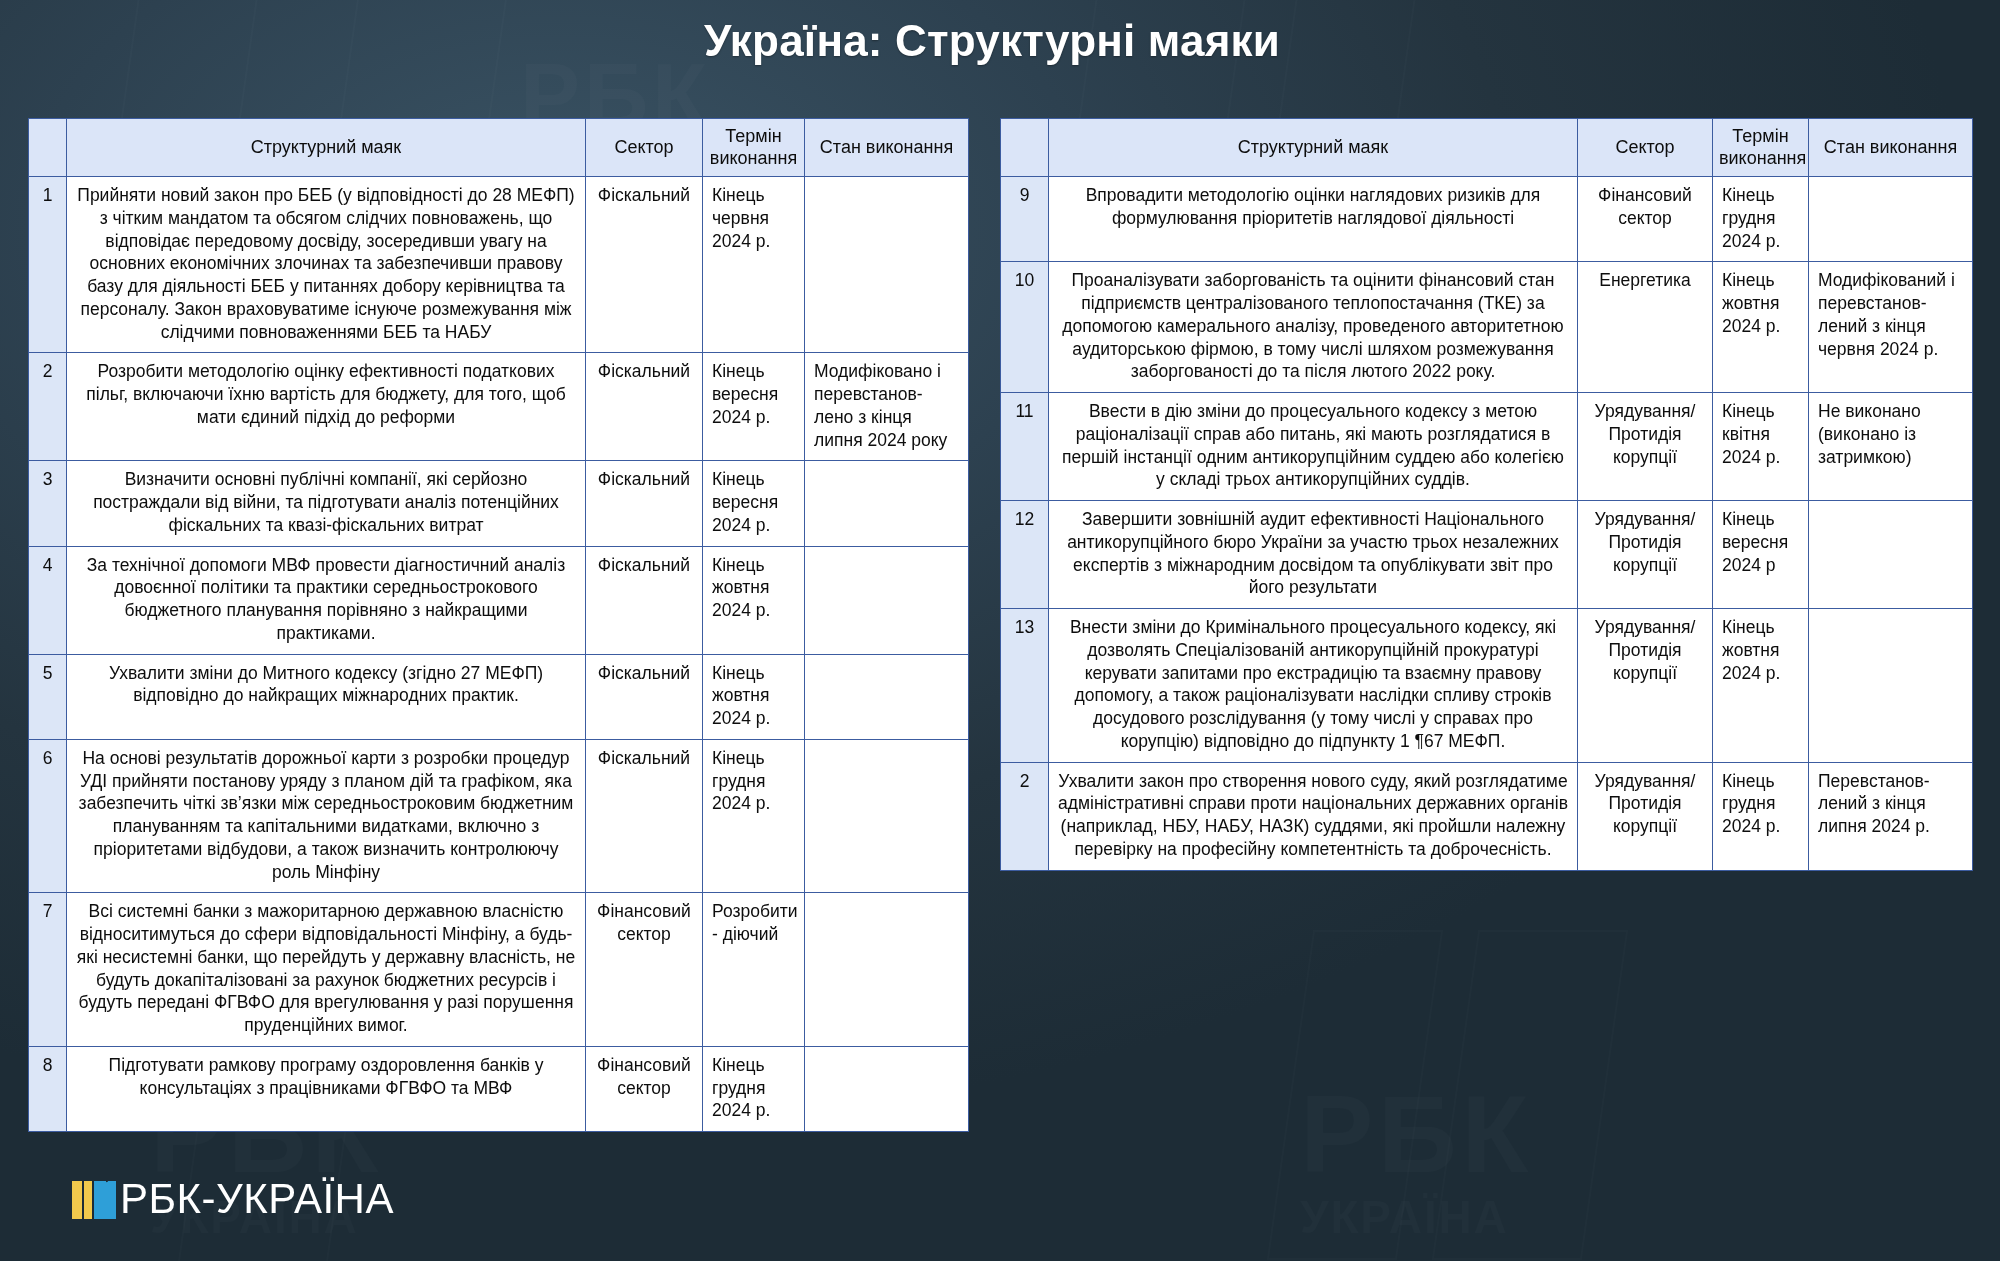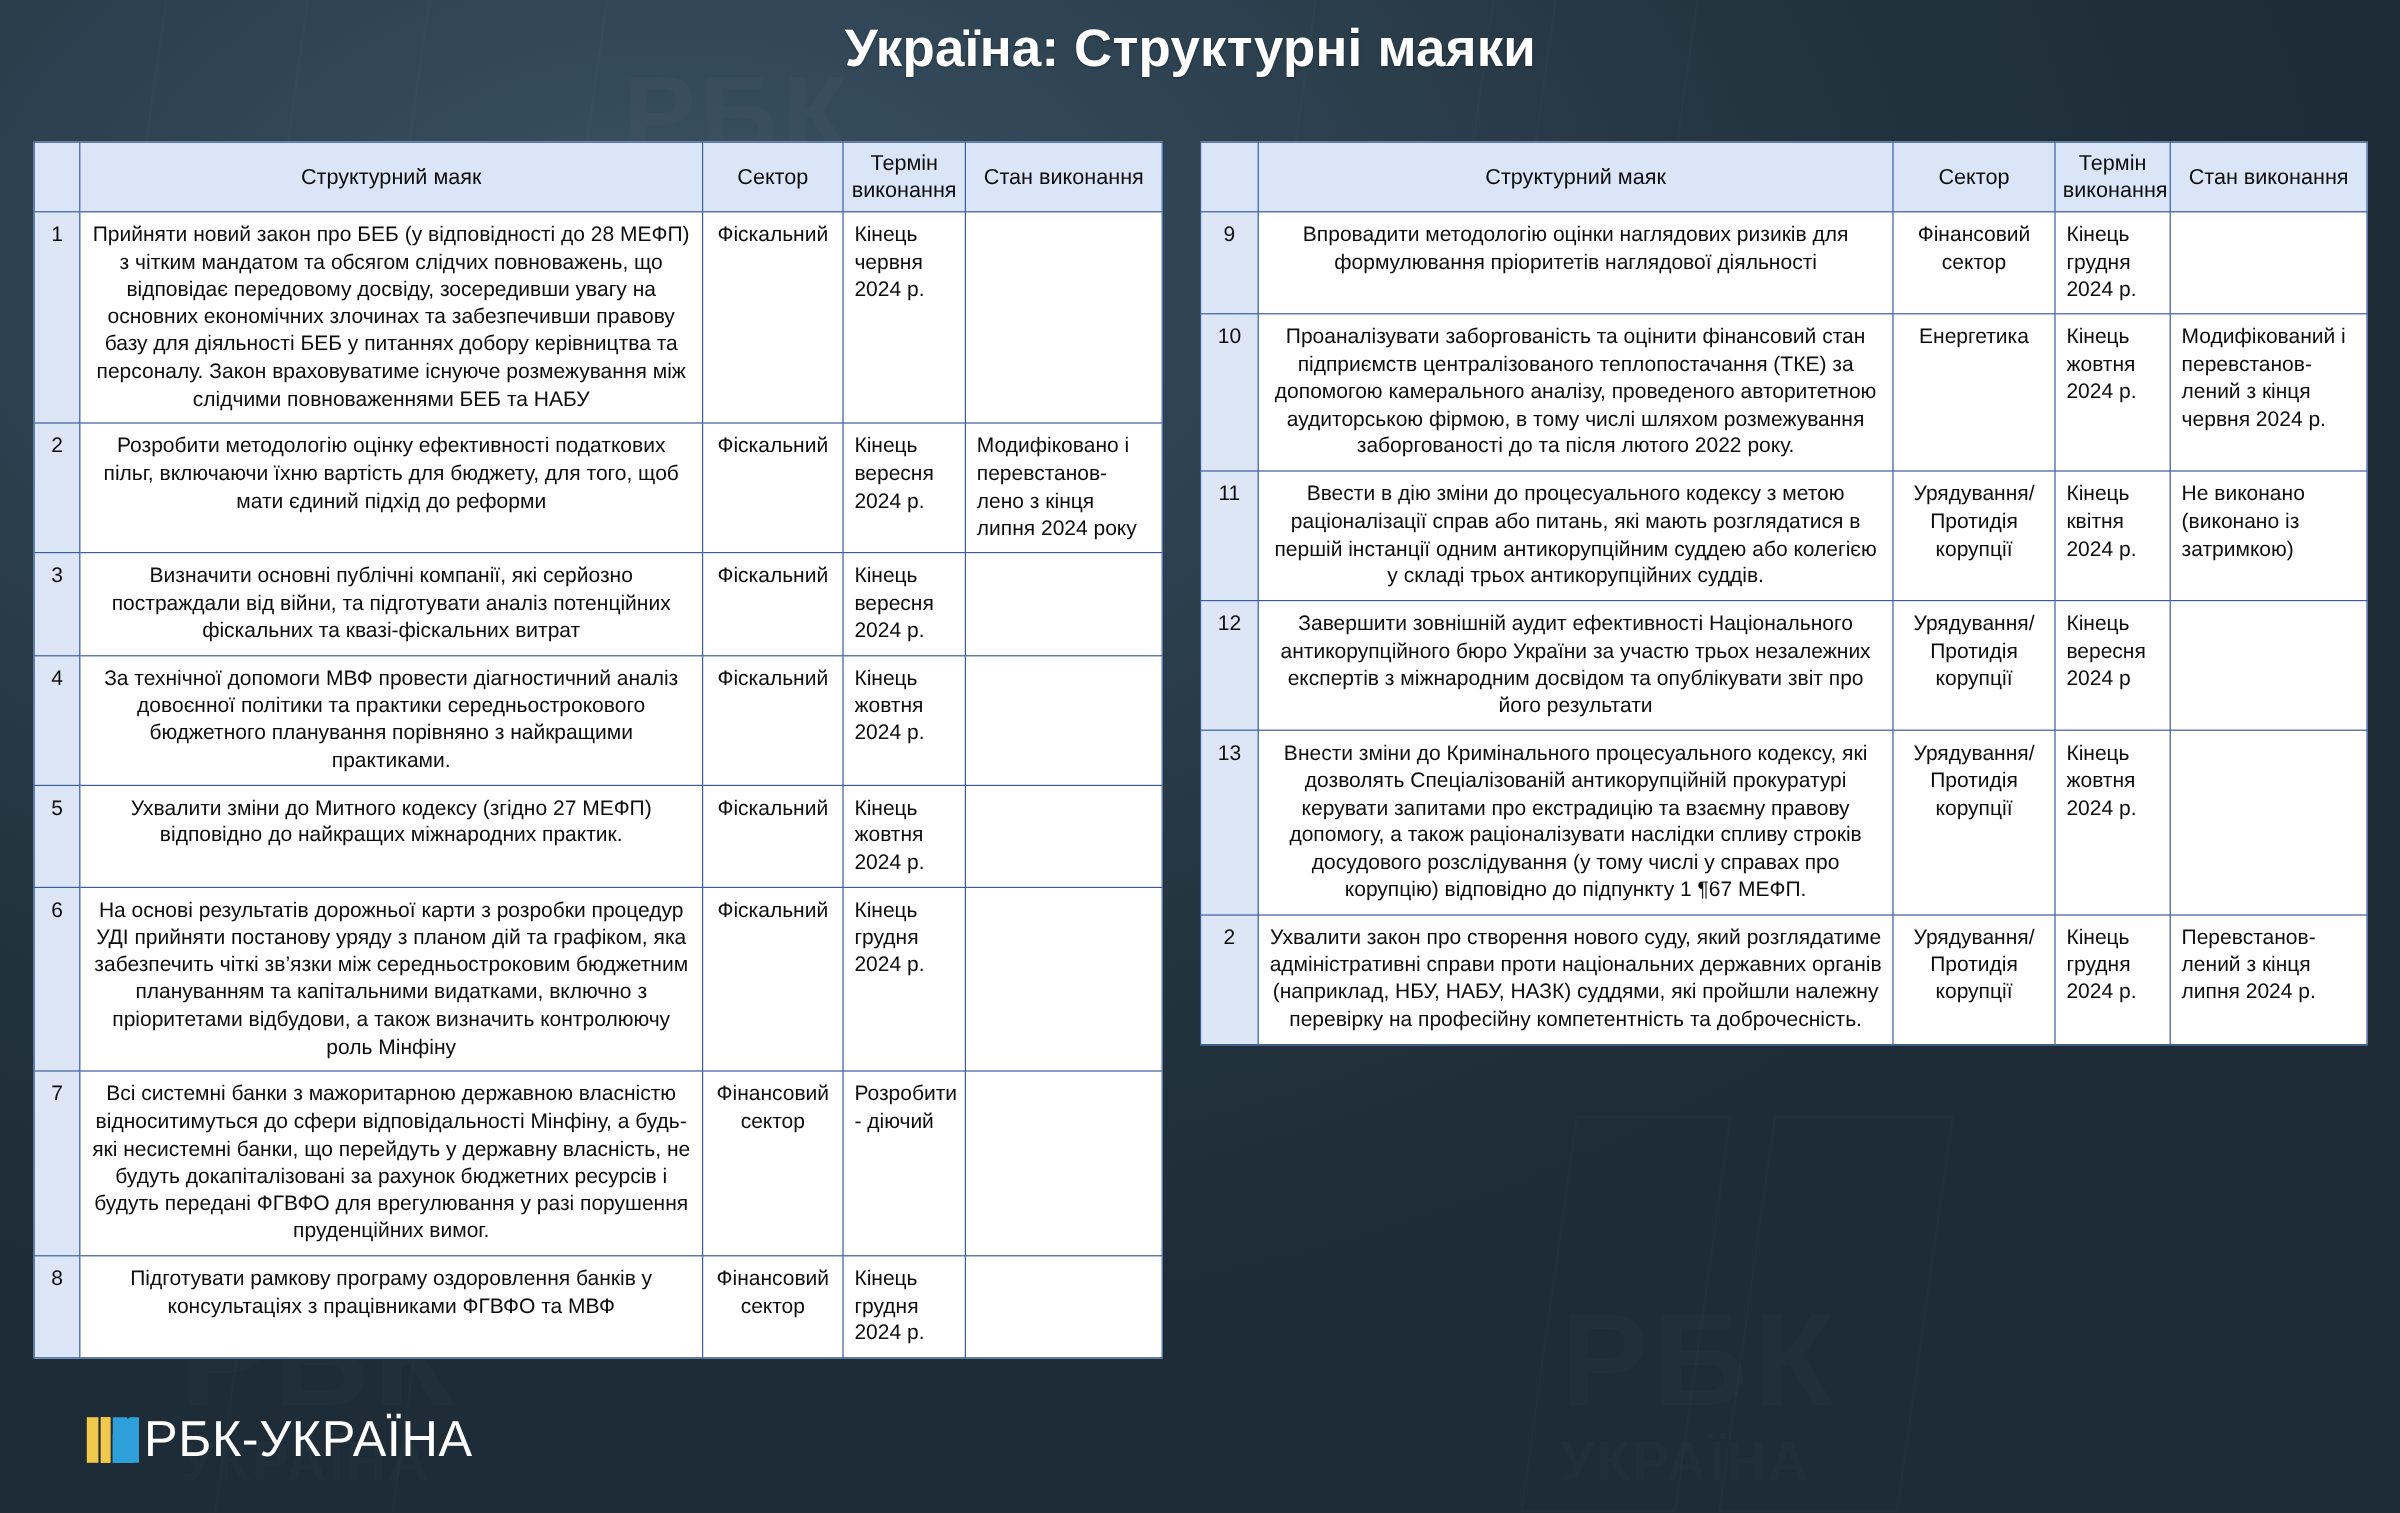--- a/index.html
+++ b/index.html
@@ -52,21 +52,21 @@
     font-weight: 700;
     letter-spacing: .2px;
     z-index: 5;
     text-shadow: 0 1px 2px rgba(0,0,0,.35);
   }
 
   
   .table-wrap {
     position: absolute;
     z-index: 4;
-    background: #15803d;
+    background: #000000;
     box-shadow: 0 0 0 0 rgba(0,0,0,0);
   }
   #table-left  { left: 28px;   top: 118px; width: 940px; }
   #table-right { left: 1000px; top: 118px; width: 972px; }
 
   table.sb {
     width: 100%;
     border-collapse: collapse;
     table-layout: fixed;
     background: #ffffff;

